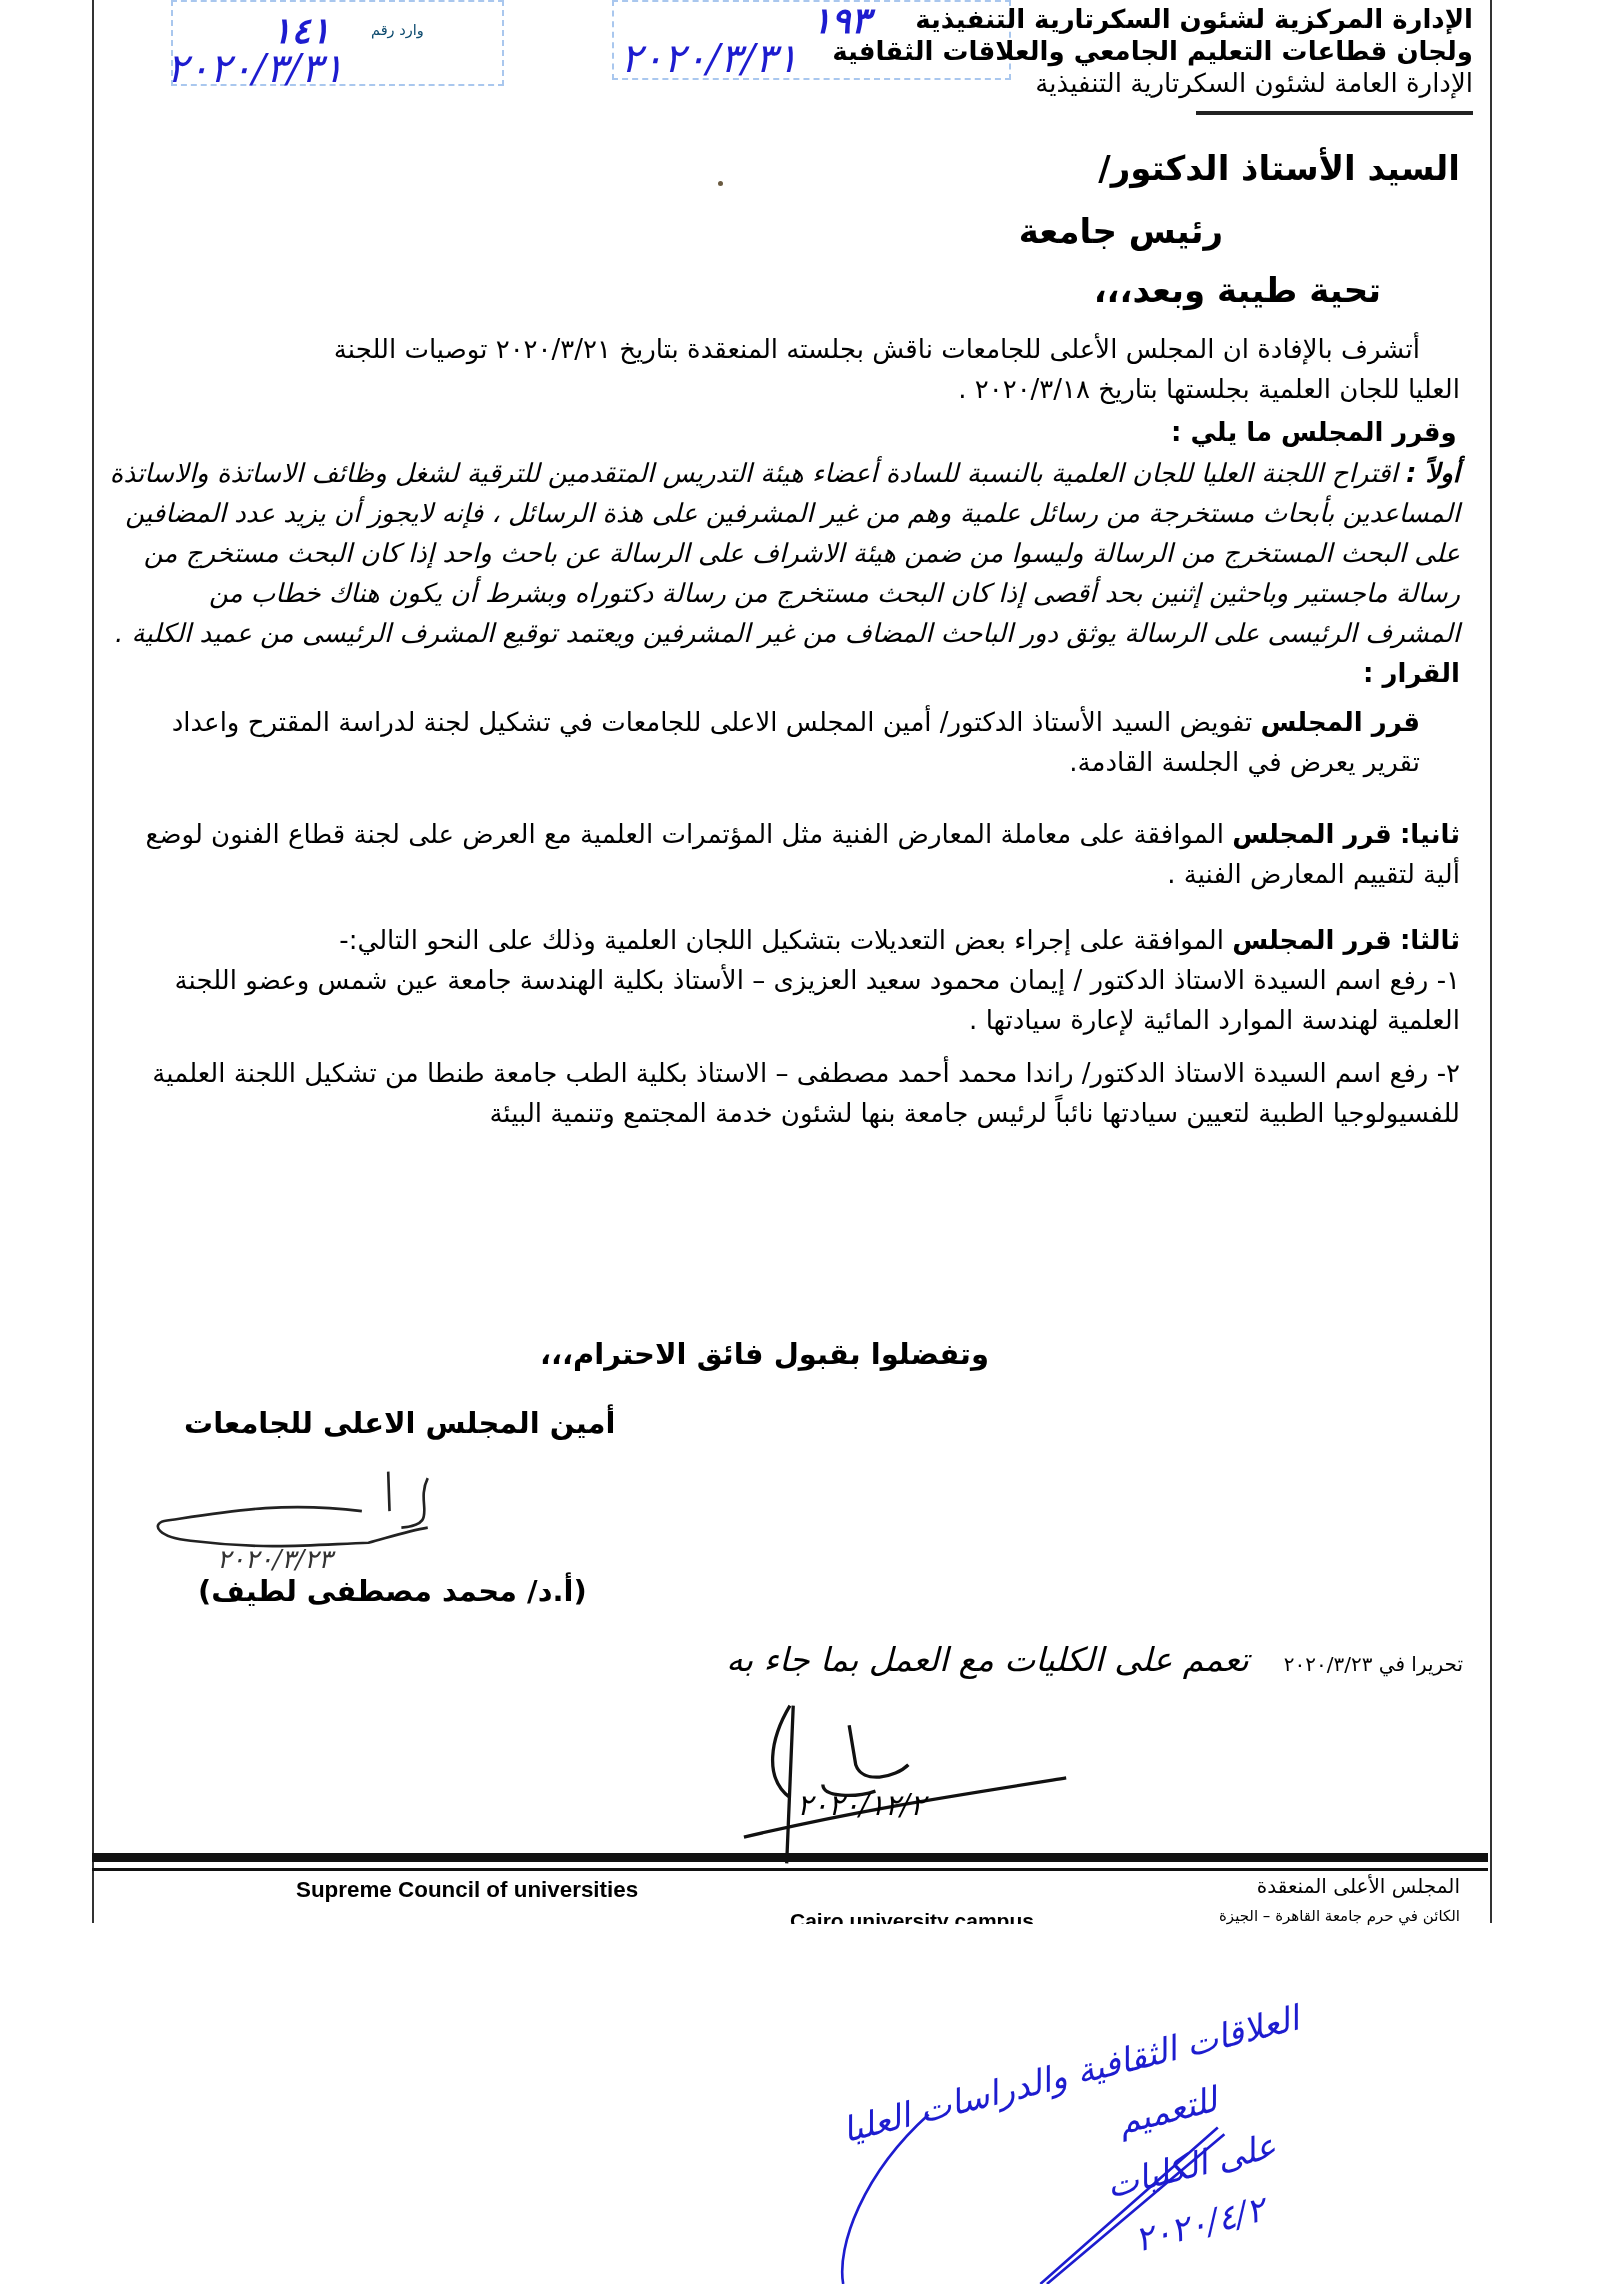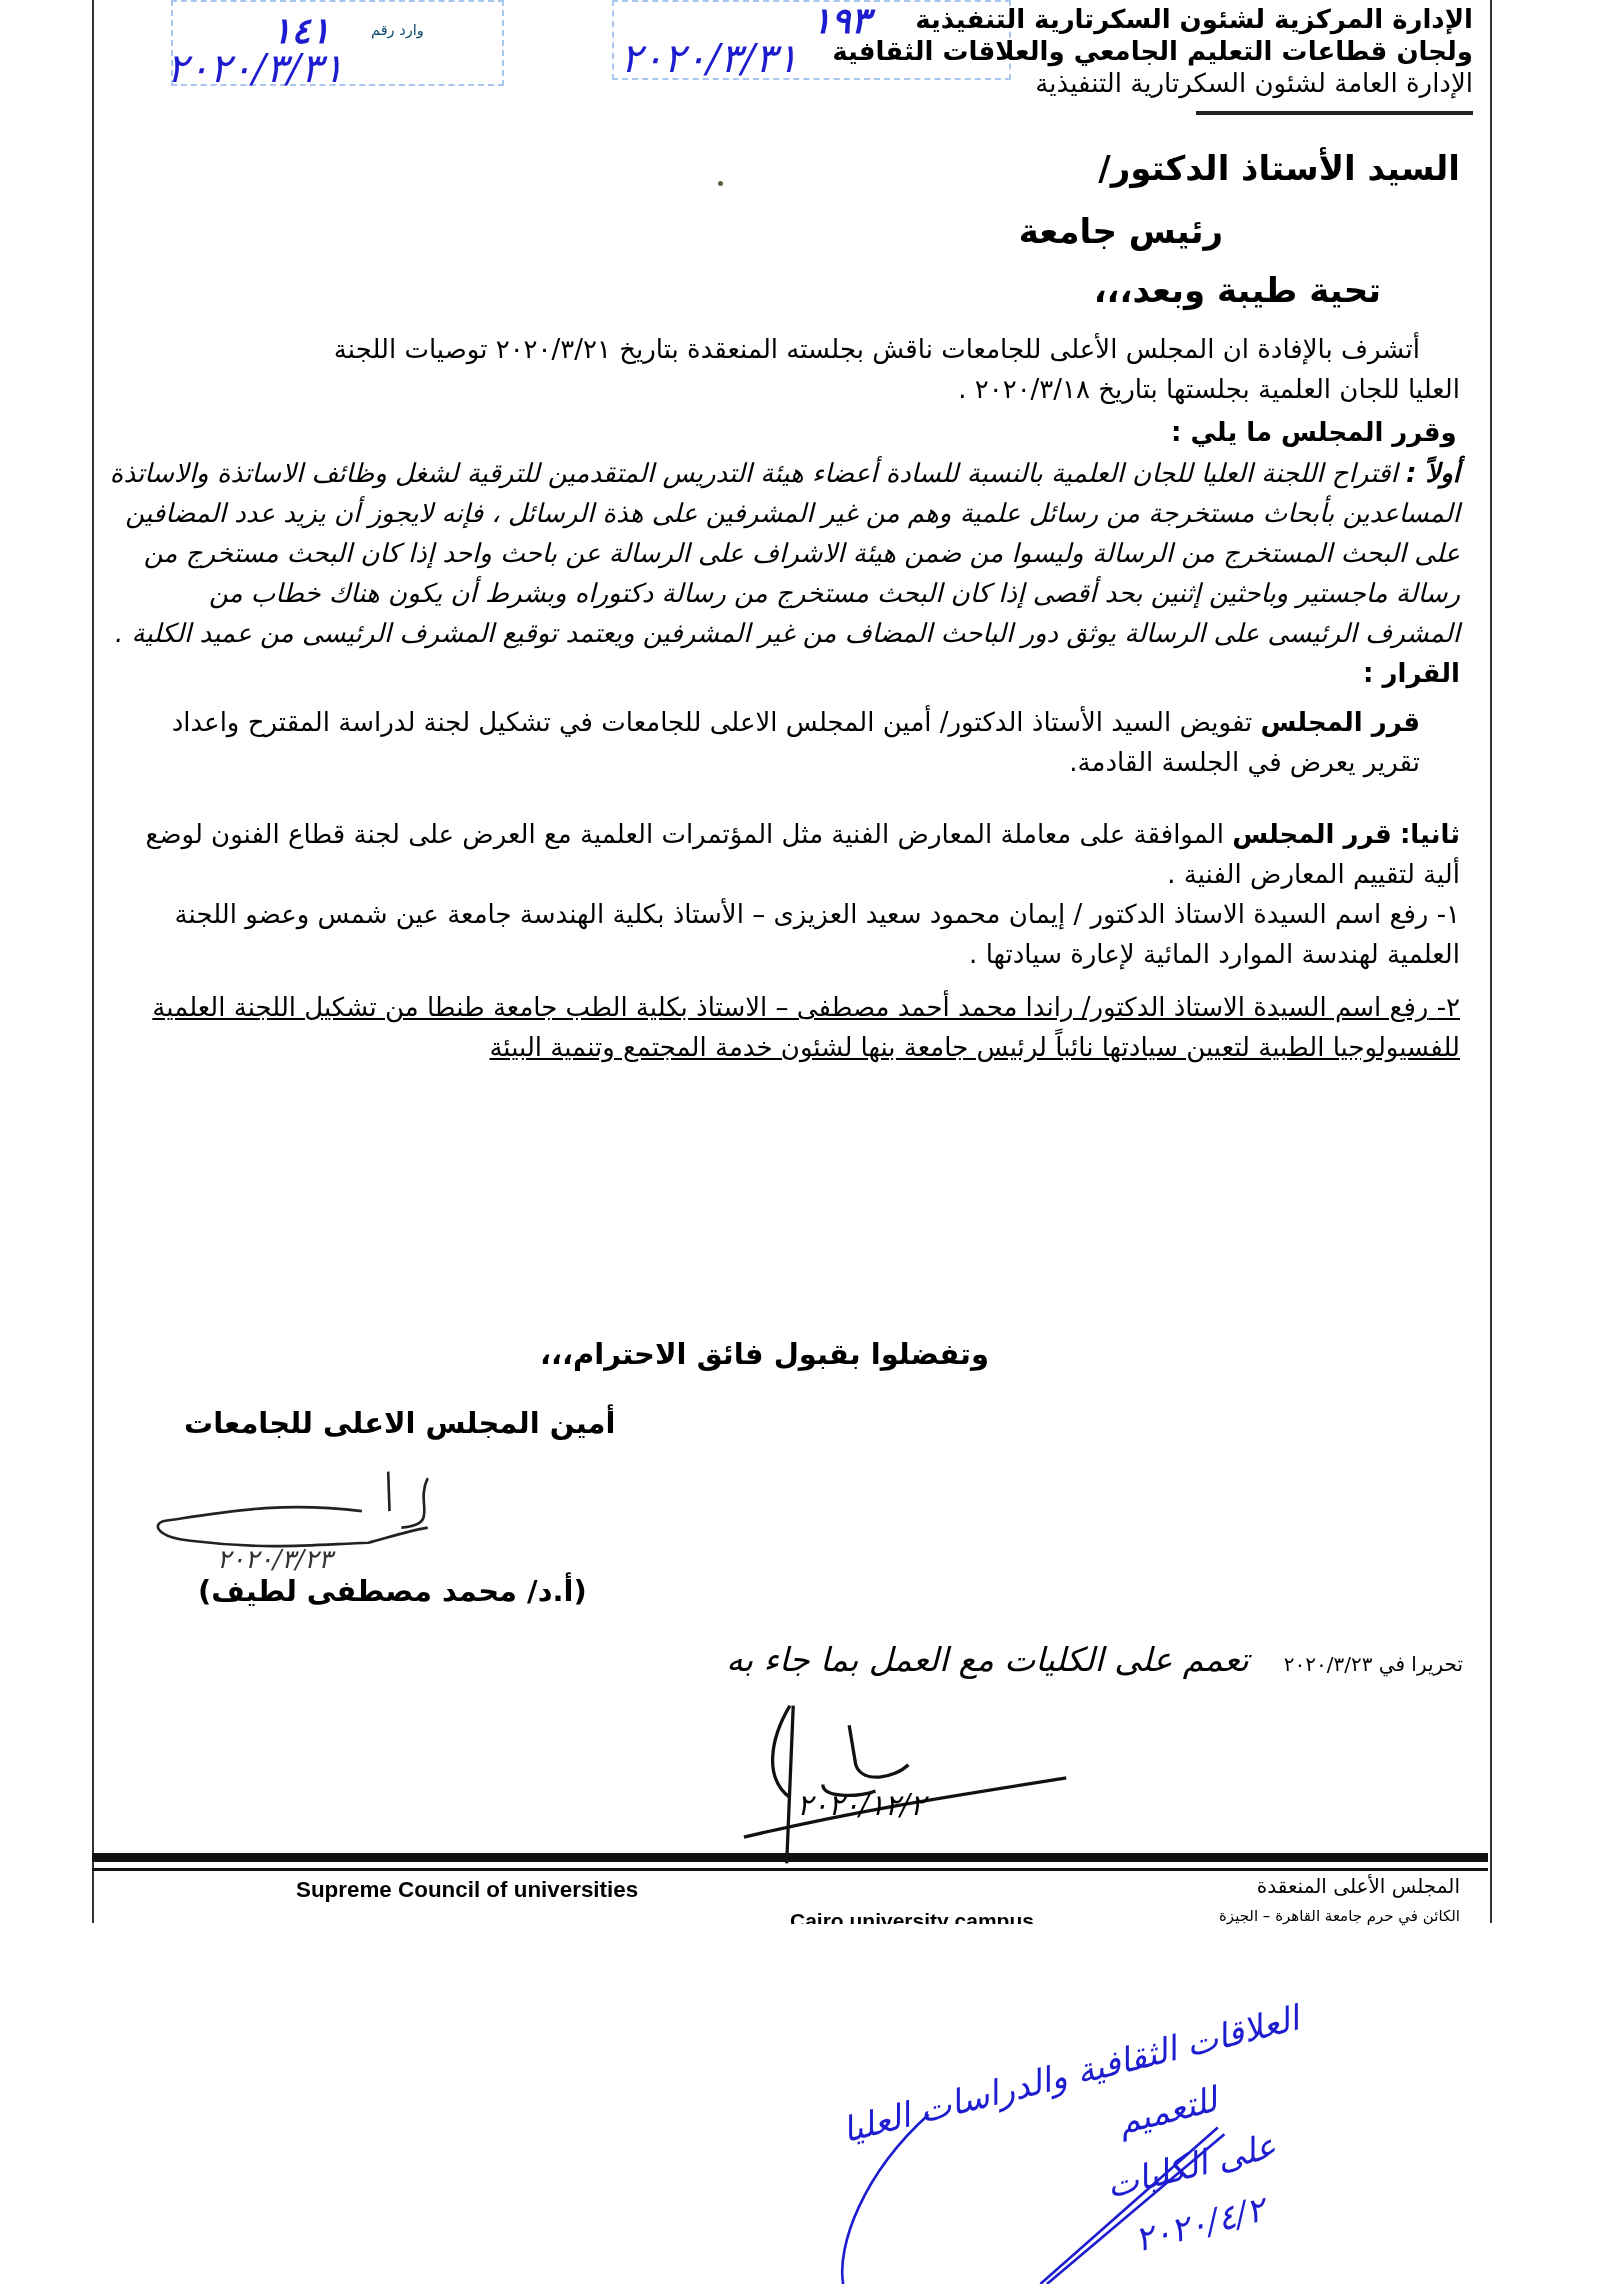--- a/index.html
+++ b/index.html
@@ -78,25 +78,29 @@
   <p class="para bold-inline">القرار :</p>
   <p class="para" style="margin-top:9.2px;padding-right:40px;">
     <span class="bold-inline">قرر المجلس</span><span> تفويض السيد الأستاذ الدكتور/ أمين المجلس الاعلى للجامعات في تشكيل لجنة  لدراسة المقترح واعداد تقرير يعرض في الجلسة القادمة.</span>
   </p>
 
   <p class="para" style="margin-top:32px;">
     <span class="bold-inline">ثانيا:</span>
     <span class="bold-inline">قرر المجلس</span><span> الموافقة على معاملة المعارض الفنية مثل المؤتمرات العلمية مع العرض على لجنة قطاع الفنون لوضع ألية لتقييم المعارض الفنية .</span>
   </p>
 
+  <p class="para" style="margin-top:26px;">
+    <span class="bold-inline">ثالثا:</span>
+    <span class="bold-inline">قرر المجلس</span><span> الموافقة على إجراء بعض التعديلات بتشكيل اللجان العلمية وذلك على النحو التالي:-</span>
+  </p>
   <p class="para">
     <span>١-</span>
     <span>رفع اسم السيدة الاستاذ الدكتور / إيمان محمود سعيد العزيزى – الأستاذ بكلية الهندسة جامعة عين شمس وعضو اللجنة العلمية لهندسة الموارد المائية لإعارة سيادتها .</span>
   </p>
-  <p class="para" style="margin-top:13px;text-decoration:underline;">
+  <p class="para" style="margin-top:13px;">
     <span>٢-</span>
     <span>رفع اسم السيدة الاستاذ الدكتور/  راندا محمد أحمد مصطفى – الاستاذ بكلية الطب جامعة طنطا من تشكيل اللجنة العلمية للفسيولوجيا الطبية لتعيين سيادتها نائباً لرئيس جامعة  بنها لشئون خدمة المجتمع وتنمية البيئة</span>
   </p>
 </div>
 
 <div class="abs rtl bold-inline" style="top:1337px;left:540px;font-size:29px;">وتفضلوا بقبول فائق الاحترام،،،</div>
 
 <div class="abs sig-title rtl">أمين المجلس الاعلى للجامعات</div>
 <svg class="signature-svg" style="left:151px;top:1465px;" width="369" height="112" viewBox="0 0 560 170">
   <path d="M360 10 L362 70 M420 20 C 400 60,440 90,380 95 M320 70 C 200 55,120 70,20 85 C 0 90,10 110,60 115 C 180 130,260 120,330 118 C 360 110,390 100,420 95" fill="none" stroke="#222" stroke-width="4"></path>

